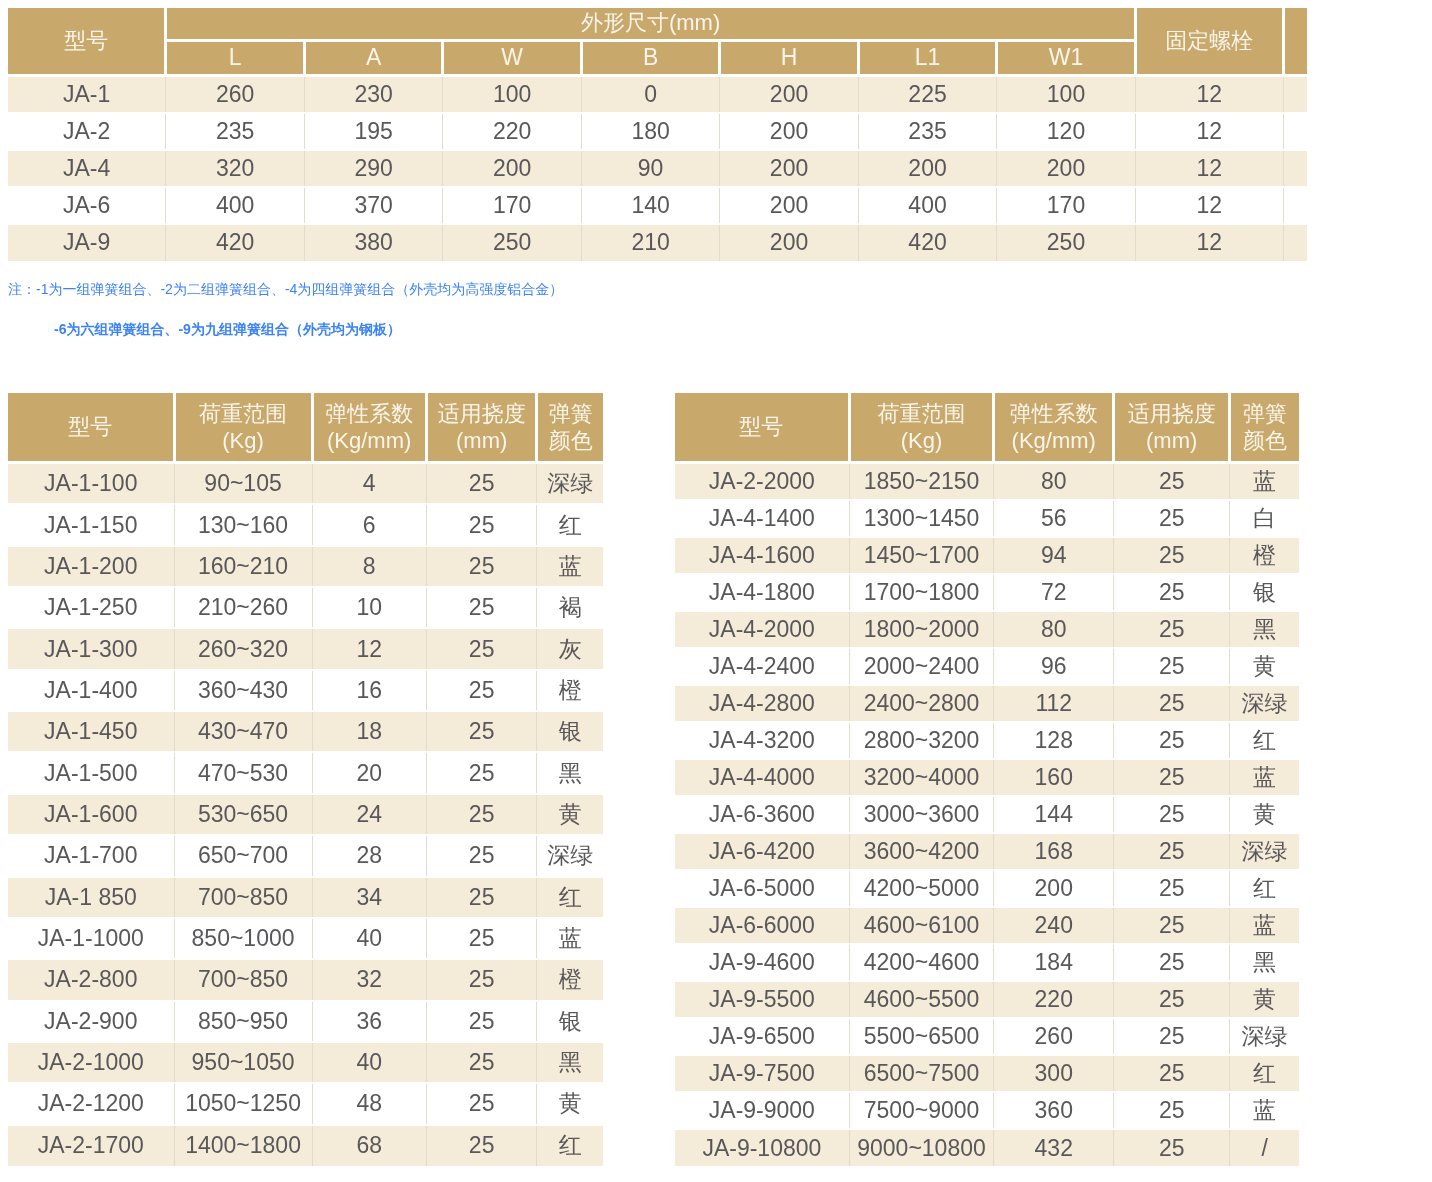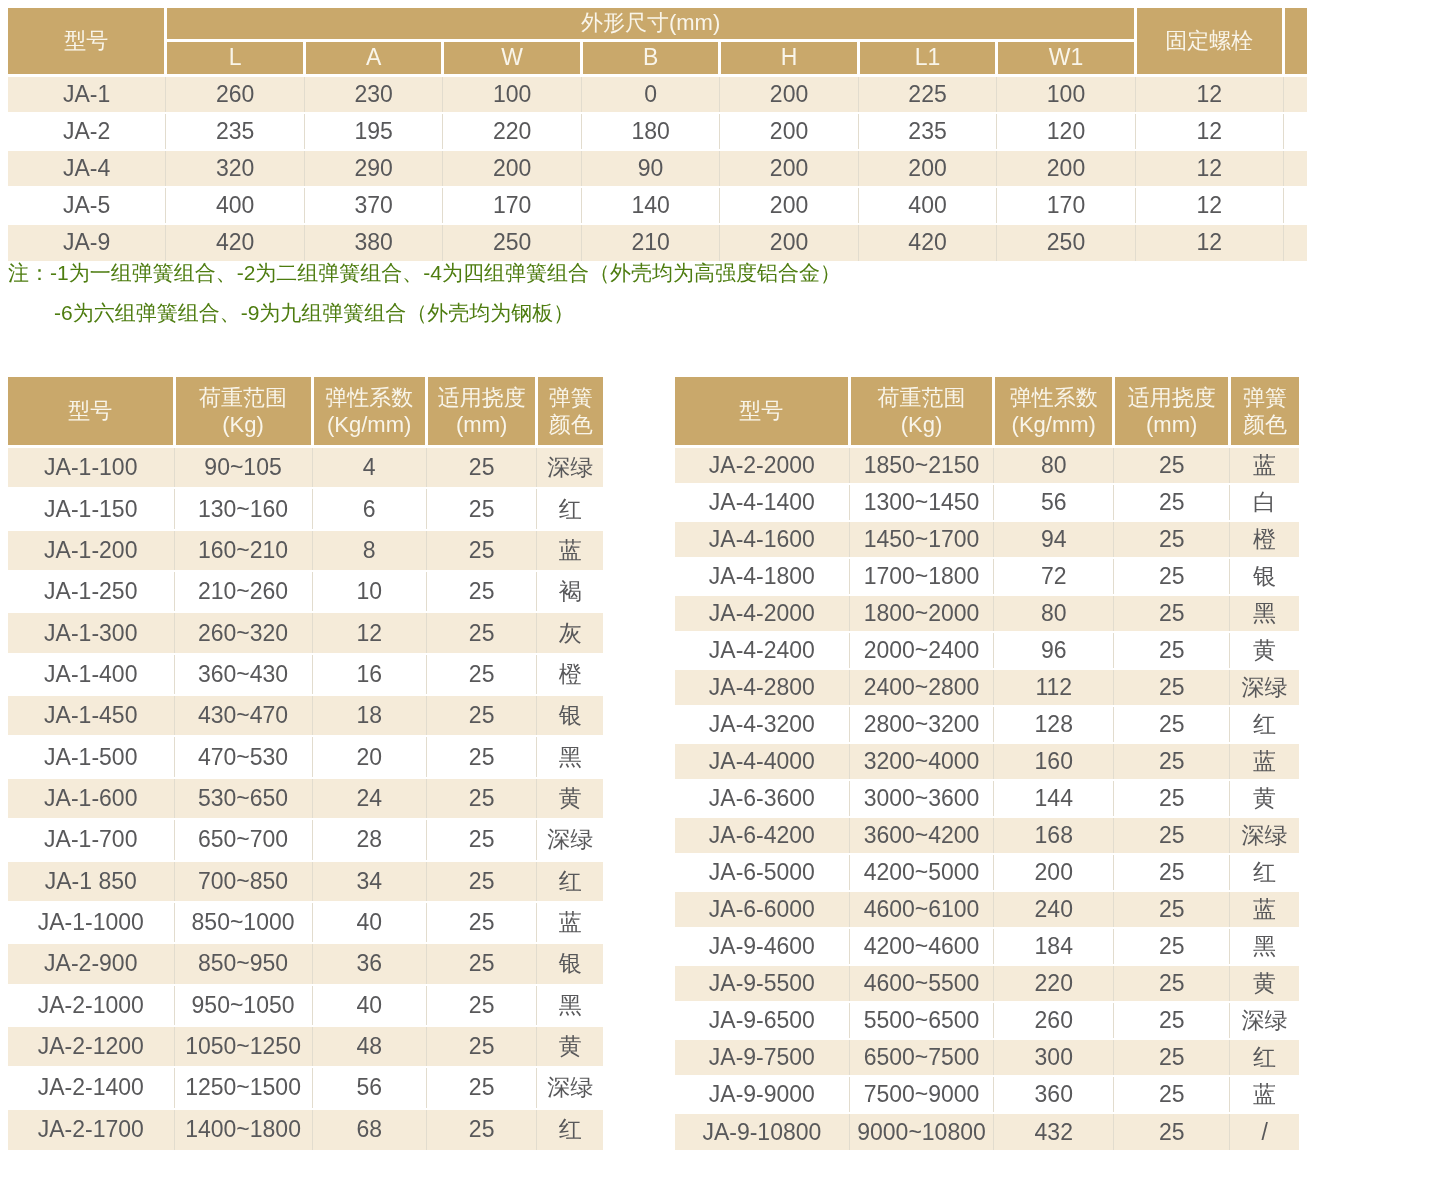--- a/index.html
+++ b/index.html
@@ -20,22 +20,22 @@
     background:#ffffff;
   }
   tbody tr:nth-child(odd) td { background:#f5ebd9; }
 
   
   .dim-table { width:1416px; }
   .dim-table thead tr.r1 th { height:32px; font-size:22px; }
   .dim-table thead tr.r2 th { height:35px; font-size:23px; }
 
   
-  .notes { color:#4d7c0f; font-size:21px; line-height:24px; }
-  .notes .note-line-2 { margin-top:16px; padding-left:46px; }
+  .notes { margin-top:16px; color:#3b82f6; font-size:14px; line-height:24px; }
+  .notes .note-line-2 { margin-top:16px; padding-left:46px;font-weight:bold; }
 
   
   .spring-tables { display:flex; margin-top:52px; }
   .spring-table thead tr { height:70px; }
   .spring-table th { font-size:22px; line-height:27px; }
   .spring-table.left  { width:660px; }
   .spring-table.right { width:692px; margin-left:72px; }
   .hdr-stack { display:flex; flex-direction:column; justify-content:center; }
 </style>
 </head>
@@ -108,21 +108,21 @@
           <td>200</td>
           <td>90</td>
           <td>200</td>
           <td>200</td>
           <td>200</td>
           <td>12</td>
           <td>17</td>
         </tr>
 
         <tr>
-          <td>JA-5</td>
+          <td>JA-6</td>
           <td>400</td>
           <td>370</td>
           <td>170</td>
           <td>140</td>
           <td>200</td>
           <td>400</td>
           <td>170</td>
           <td>12</td>
           <td>18</td>
         </tr>
@@ -280,20 +280,27 @@
           </tr>
 
           <tr>
             <td>JA-1-1000</td>
             <td>850~1000</td>
             <td>40</td>
             <td>25</td>
             <td>蓝</td>
           </tr>
 
+          <tr>
+            <td>JA-2-800</td>
+            <td>700~850</td>
+            <td>32</td>
+            <td>25</td>
+            <td>橙</td>
+          </tr>
 
           <tr>
             <td>JA-2-900</td>
             <td>850~950</td>
             <td>36</td>
             <td>25</td>
             <td>银</td>
           </tr>
 
           <tr>
@@ -305,27 +312,20 @@
           </tr>
 
           <tr>
             <td>JA-2-1200</td>
             <td>1050~1250</td>
             <td>48</td>
             <td>25</td>
             <td>黄</td>
           </tr>
 
-          <tr>
-            <td>JA-2-1400</td>
-            <td>1250~1500</td>
-            <td>56</td>
-            <td>25</td>
-            <td>深绿</td>
-          </tr>
 
           <tr>
             <td>JA-2-1700</td>
             <td>1400~1800</td>
             <td>68</td>
             <td>25</td>
             <td>红</td>
           </tr>
         </tbody>
     </table>

